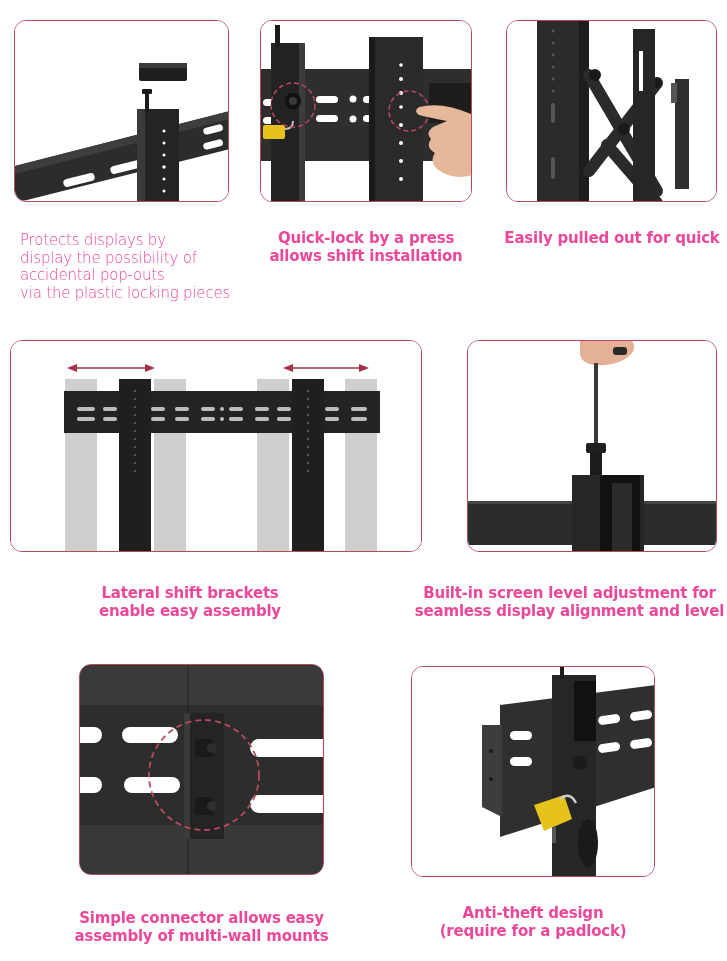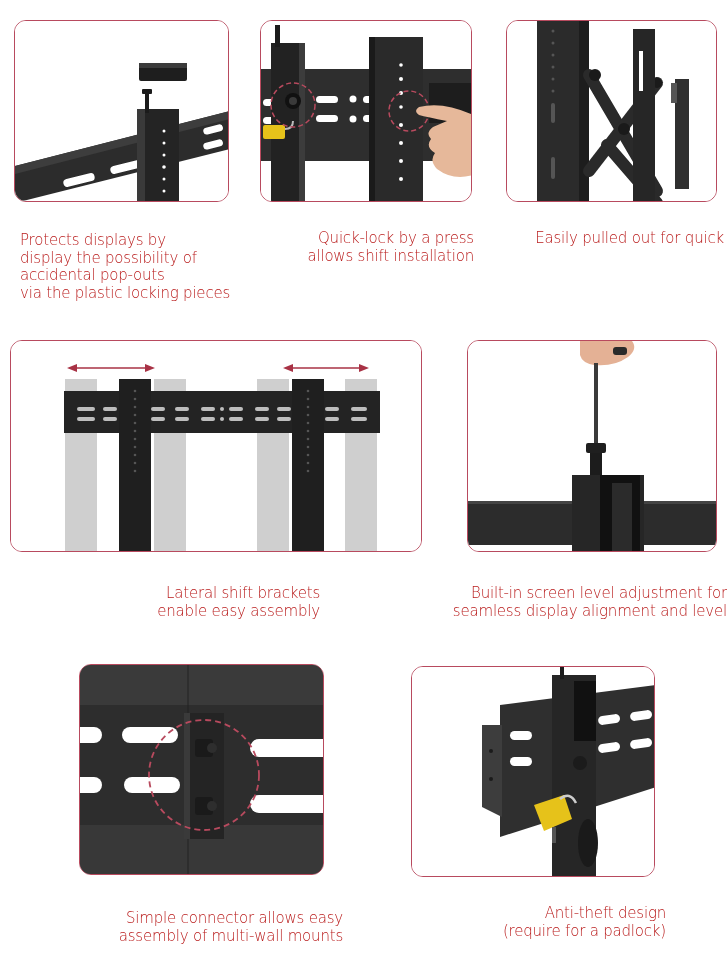--- a/index.html
+++ b/index.html
@@ -1,20 +1,20 @@
 <!DOCTYPE html>
 <html><head>
 <meta charset="utf-8">
 <style>
   html, body { margin:0; padding:0; background:#ffffff; }
   body { width:727px; height:961px; position:relative; overflow:hidden; font-family:"DejaVu Sans", sans-serif; }
   .panel { position:absolute; border:1.5px solid #b84a5e; border-radius:12px; overflow:hidden; background:#ffffff; box-sizing:border-box; }
-  .caption { position:absolute; font-family:"DejaVu Sans", sans-serif; font-size:15px; line-height:17.5px; color:#b91c1c; font-weight:300; letter-spacing:-0.2px; }
+  .caption { position:absolute; font-family:"DejaVu Sans", sans-serif; font-size:15px; line-height:17.5px; color:#ec4899; font-weight:300; letter-spacing:-0.2px; }
   .caption span { display:block; white-space:nowrap; }
-  .center { text-align:right; }
+  .center { text-align:center;font-weight:bold; }
   .left { text-align:left; }
   svg { display:block; }
 </style>
 </head>
 <body>
 
 <div class="panel" style="left:14px;top:20px;width:215px;height:182px;">
   <svg width="215" height="182" viewBox="0 0 215 182">
     <rect x="0" y="0" width="215" height="182" fill="#ffffff"></rect>
 

